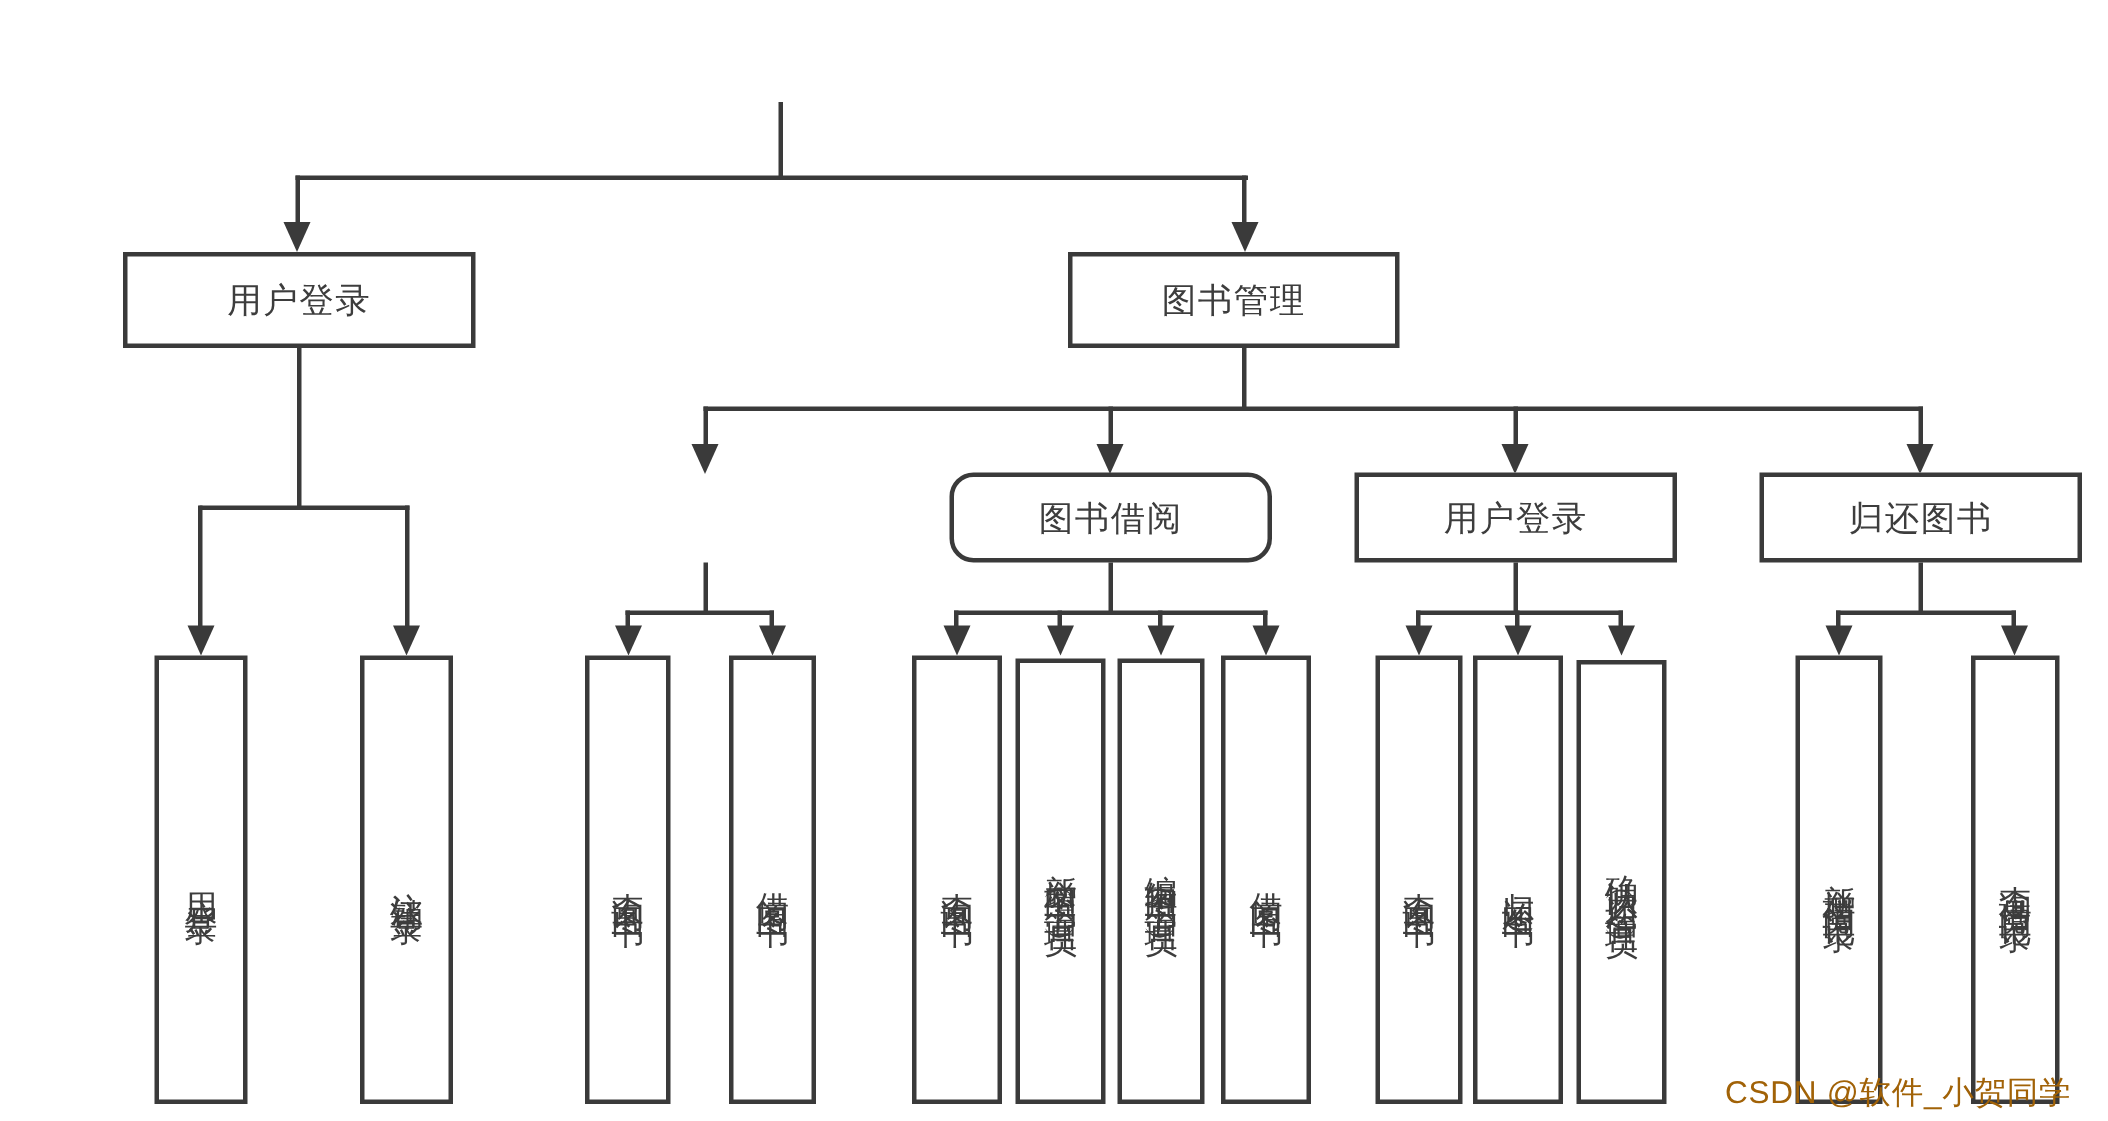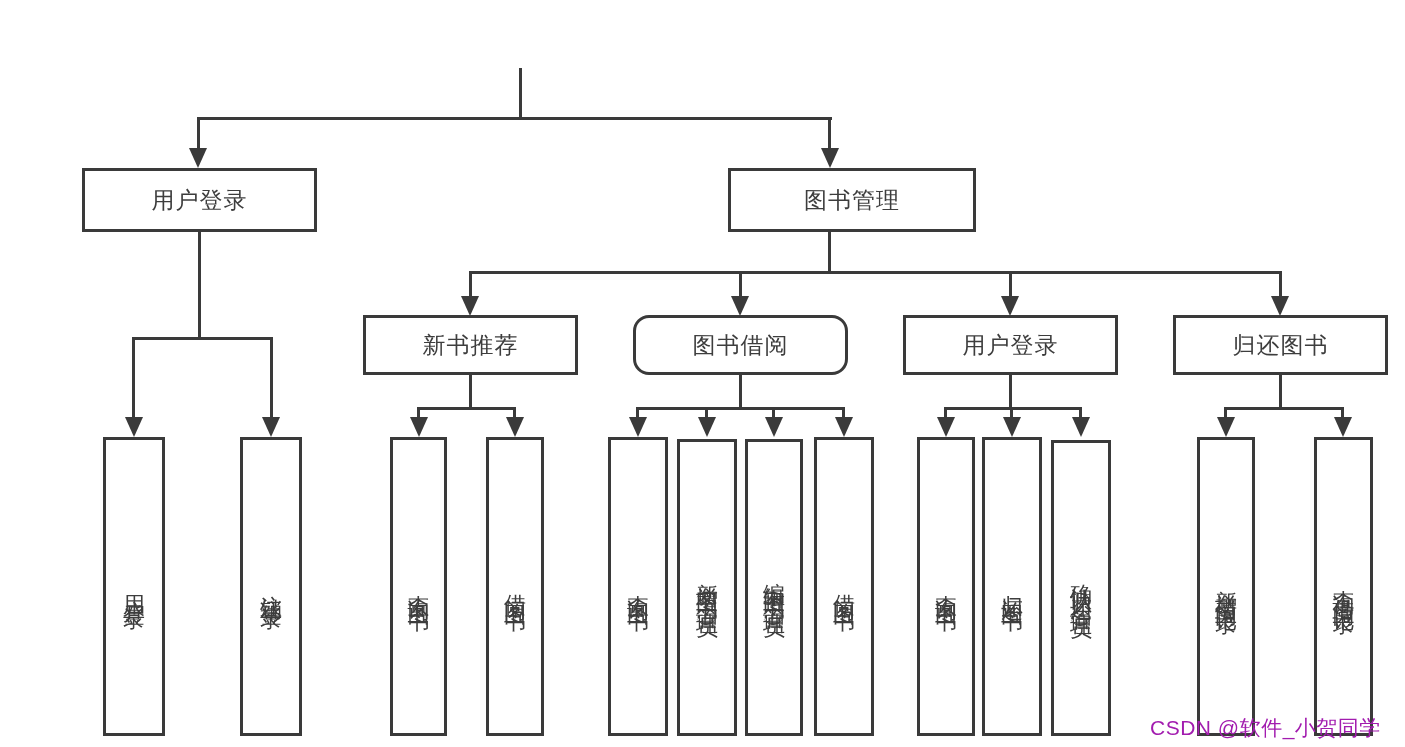--- a/index.html
+++ b/index.html
@@ -25,41 +25,41 @@
   .hline { position:absolute; height:3px; background:#3a3a3a; }
   .vline { position:absolute; width:3px;  background:#3a3a3a; }
   .arrow {
     position:absolute; width:0; height:0;
     border-left:9px solid transparent;
     border-right:9px solid transparent;
     border-top:20px solid #3a3a3a;
   }
   .watermark {
     position:absolute; left:1150px; top:714px;
-    font-size:21px; color:#a21caf; letter-spacing:0.5px;
+    font-size:21px; color:#a16207; letter-spacing:0.5px;
     white-space:nowrap; z-index:5;
   }
 </style>
 </head>
 <body>
 
 <div class="canvas">
 
 
   <div class="vline" style="left:519px; top:68px; height:50px;"></div>
   <div class="hline" style="left:197px; top:117px; width:635px;"></div>
   <div class="vline" style="left:197px; top:117px; height:33px;"></div>
   <div class="arrow" style="left:189px; top:148px;"></div>
   <div class="vline" style="left:828px; top:117px; height:33px;"></div>
   <div class="arrow" style="left:821px; top:148px;"></div>
 
   <div class="box h" style="left:82px; top:168px; width:235px; height:64px;">
     <span>用户登录</span>
   </div>
-  <div class="box h" style="left:712px; top:168px; width:248px; height:64px;margin-left:16px;">
+  <div class="box h" style="left:712px; top:168px; width:221px; height:64px;">
     <span>图书管理</span>
   </div>
 
   <div class="vline" style="left:198px; top:232px; height:106px;"></div>
   <div class="hline" style="left:133px; top:337px; width:140px;"></div>
   <div class="vline" style="left:132px; top:337px; height:82px;"></div>
   <div class="arrow" style="left:125px; top:417px;"></div>
   <div class="vline" style="left:270px; top:337px; height:82px;"></div>
   <div class="arrow" style="left:262px; top:417px;"></div>
 
@@ -67,23 +67,20 @@
   <div class="hline" style="left:469px; top:271px; width:813px;"></div>
   <div class="vline" style="left:469px;  top:271px; height:27px;"></div>
   <div class="arrow" style="left:461px;  top:296px;"></div>
   <div class="vline" style="left:739px;  top:271px; height:27px;"></div>
   <div class="arrow" style="left:731px;  top:296px;"></div>
   <div class="vline" style="left:1009px; top:271px; height:27px;"></div>
   <div class="arrow" style="left:1001px; top:296px;"></div>
   <div class="vline" style="left:1279px; top:271px; height:27px;"></div>
   <div class="arrow" style="left:1271px; top:296px;"></div>
 
-  <div class="box h" style="left:363px; top:315px; width:215px; height:60px;">
-    <span>新书推荐</span>
-  </div>
   <div class="box h" style="left:633px; top:315px; width:215px; height:60px;border-radius:16px;">
     <span>图书借阅</span>
   </div>
   <div class="box h" style="left:903px; top:315px; width:215px; height:60px;">
     <span>用户登录</span>
   </div>
   <div class="box h" style="left:1173px; top:315px; width:215px; height:60px;">
     <span>归还图书</span>
   </div>
 

